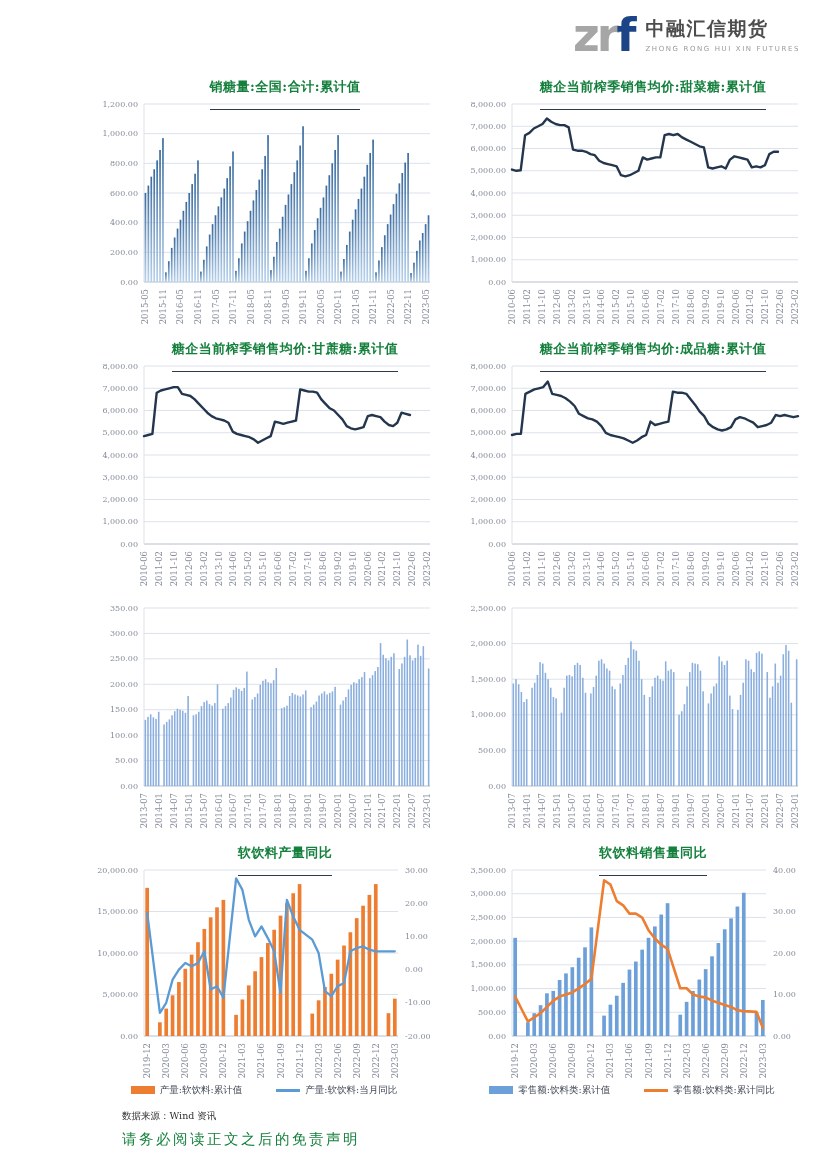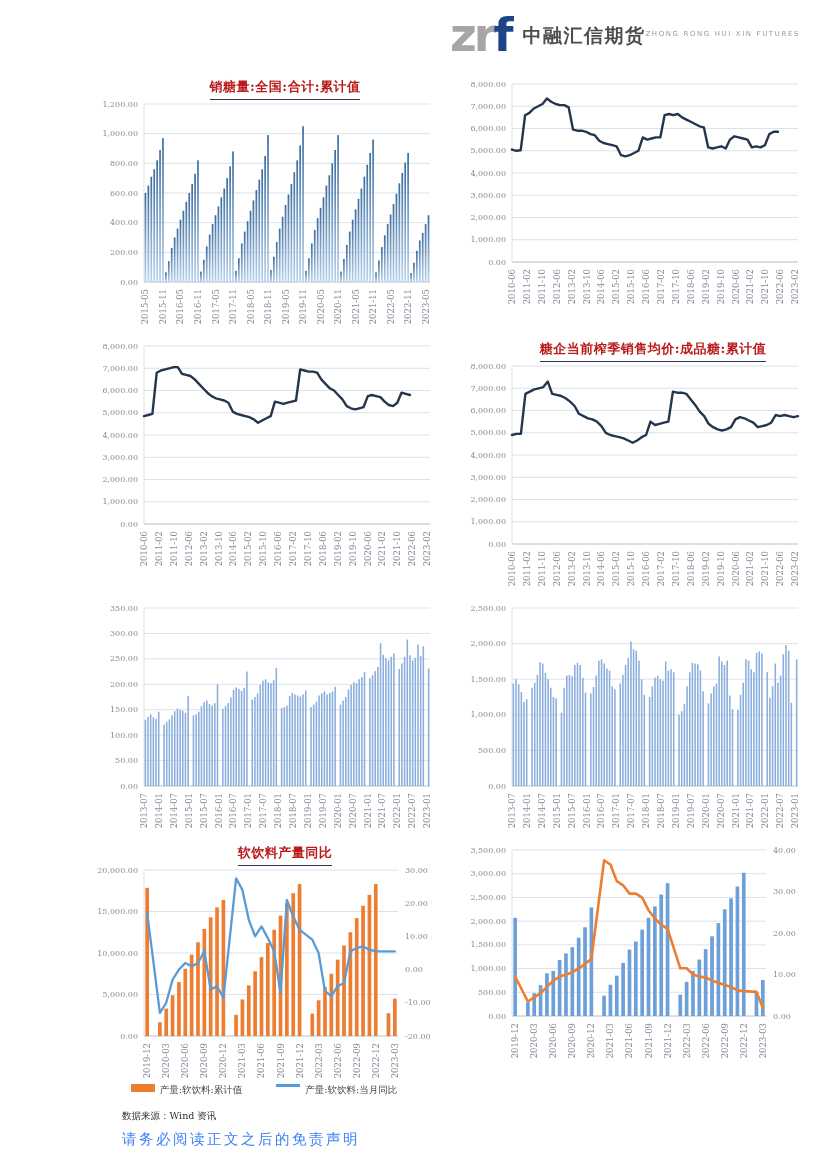--- a/index.html
+++ b/index.html
@@ -4,42 +4,42 @@
 <style>
   html,body{margin:0;padding:0;background:#ffffff;}
   body{width:826px;height:1169px;overflow:hidden;position:relative;
        font-family:"DejaVu Sans",sans-serif;color:#333;}
   
   .header{position:relative;height:76px;}
   .logo{position:absolute;right:26px;top:12px;display:flex;align-items:center;gap:12px;}
   .logo-zrf{font-family:"DejaVu Sans",sans-serif;font-weight:bold;font-size:46px;line-height:46px;letter-spacing:-3px;}
   .logo-zrf .zr{color:#a6a6a6;}
   .logo-zrf .f{color:#1c4587;}
-  .logo-names{display:flex;justify-content:center;}
+  .logo-names{display:flex;flex-direction:column;justify-content:center;}
   .logo-cn{font-size:19px;font-weight:bold;color:#4d4d4d;letter-spacing:1.5px;line-height:22px;}
   .logo-en{font-size:7px;color:#9a9a9a;letter-spacing:1.6px;margin-top:6px;}
   
   .charts{padding-left:86px;padding-right:16px;display:grid;
           grid-template-columns:1fr 1fr;column-gap:12px;row-gap:4px;}
   .chart{width:356px;}
   .ctitle{text-align:center;height:20px;line-height:20px;padding-left:42px;}
-  .ctitle-text{font-family:"DejaVu Serif",serif;font-weight:bold;font-size:13px;color:#b91c1c;
-               border-bottom:1.5px solid #2b3a4d;padding-bottom:5px;letter-spacing:0.5px;}
+  .ctitle-text{font-family:"DejaVu Serif",serif;font-weight:bold;font-size:13px;color:#15803d;
+               border-bottom:1.5px solid #2b3a4d;padding-bottom:15px;letter-spacing:0.5px;}
   svg{display:block;}
   svg text.tick{font-size:8px;fill:#858c9a;font-family:"DejaVu Serif",serif;}
   svg text.xtick{font-size:8.5px;fill:#858c9a;font-family:"DejaVu Serif",serif;}
   .legend{display:flex;justify-content:center;gap:34px;font-size:9.5px;color:#3d4654;
           margin-top:-8px;height:20px;align-items:center;font-family:"DejaVu Serif",serif;}
-  .lg-item{display:inline-flex;align-items:flex-start;}
+  .lg-item{display:inline-flex;align-items:center;}
   .sw-bar{width:24px;height:8px;display:inline-block;margin-right:5px;}
   .sw-line{width:24px;height:3px;display:inline-block;margin-right:5px;}
   
   .footer{margin:10px 0 8px 122px;}
   .src{font-size:9.5px;color:#2f2f2f;font-family:"DejaVu Serif",serif;}
-  .disclaimer{font-size:14.5px;color:#3b82f6;margin-top:7px;letter-spacing:2.5px;}
+  .disclaimer{font-size:14.5px;color:#15803d;margin-top:7px;letter-spacing:2.5px;}
 </style>
 </head>
 <body>
 
 <div class="header">
   <div class="logo">
     <div class="logo-zrf"><span class="zr">zr</span><span class="f">f</span></div>
     <div class="logo-names">
       <span class="logo-cn">中融汇信期货</span>
       <span class="logo-en">ZHONG RONG HUI XIN FUTURES</span>
@@ -191,20 +191,21 @@
           <text x="255.07142857142858" y="193" class="xtick" text-anchor="end" transform="rotate(-90 255.07142857142858 193)">2020-11</text>
           <text x="272.5816326530612" y="193" class="xtick" text-anchor="end" transform="rotate(-90 272.5816326530612 193)">2021-05</text>
           <text x="290.09183673469386" y="193" class="xtick" text-anchor="end" transform="rotate(-90 290.09183673469386 193)">2021-11</text>
           <text x="307.6020408163265" y="193" class="xtick" text-anchor="end" transform="rotate(-90 307.6020408163265 193)">2022-05</text>
           <text x="325.11224489795916" y="193" class="xtick" text-anchor="end" transform="rotate(-90 325.11224489795916 193)">2022-11</text>
           <text x="342.62244897959187" y="193" class="xtick" text-anchor="end" transform="rotate(-90 342.62244897959187 193)">2023-05</text>
         </g>
       </svg>
   </section>
   <section class="chart">
+    <div class="ctitle"><span class="ctitle-text">糖企当前榨季销售均价:甜菜糖:累计值</span></div>
     <svg width="356" height="238">
         <g>
           <line x1="58" y1="163.75" x2="344" y2="163.75" stroke="#dce1ea" stroke-width="1"></line>
           <line x1="58" y1="141.5" x2="344" y2="141.5" stroke="#dce1ea" stroke-width="1"></line>
           <line x1="58" y1="119.25" x2="344" y2="119.25" stroke="#dce1ea" stroke-width="1"></line>
           <line x1="58" y1="97" x2="344" y2="97" stroke="#dce1ea" stroke-width="1"></line>
           <line x1="58" y1="74.75" x2="344" y2="74.75" stroke="#dce1ea" stroke-width="1"></line>
           <line x1="58" y1="52.5" x2="344" y2="52.5" stroke="#dce1ea" stroke-width="1"></line>
           <line x1="58" y1="30.25" x2="344" y2="30.25" stroke="#dce1ea" stroke-width="1"></line>
           <line x1="58" y1="8" x2="344" y2="8" stroke="#dce1ea" stroke-width="1"></line>
@@ -241,20 +242,21 @@
           <text x="269.6294736842105" y="193" class="xtick" text-anchor="end" transform="rotate(-90 269.6294736842105 193)">2019-10</text>
           <text x="284.5315789473684" y="193" class="xtick" text-anchor="end" transform="rotate(-90 284.5315789473684 193)">2020-06</text>
           <text x="299.4336842105263" y="193" class="xtick" text-anchor="end" transform="rotate(-90 299.4336842105263 193)">2021-02</text>
           <text x="314.3357894736842" y="193" class="xtick" text-anchor="end" transform="rotate(-90 314.3357894736842 193)">2021-10</text>
           <text x="329.23789473684207" y="193" class="xtick" text-anchor="end" transform="rotate(-90 329.23789473684207 193)">2022-06</text>
           <text x="344.14" y="193" class="xtick" text-anchor="end" transform="rotate(-90 344.14 193)">2023-02</text>
         </g>
       </svg>
   </section>
   <section class="chart">
+    <div class="ctitle"><span class="ctitle-text">糖企当前榨季销售均价:甘蔗糖:累计值</span></div>
     <svg width="356" height="238">
         <g>
           <line x1="58" y1="163.75" x2="344" y2="163.75" stroke="#dce1ea" stroke-width="1"></line>
           <line x1="58" y1="141.5" x2="344" y2="141.5" stroke="#dce1ea" stroke-width="1"></line>
           <line x1="58" y1="119.25" x2="344" y2="119.25" stroke="#dce1ea" stroke-width="1"></line>
           <line x1="58" y1="97" x2="344" y2="97" stroke="#dce1ea" stroke-width="1"></line>
           <line x1="58" y1="74.75" x2="344" y2="74.75" stroke="#dce1ea" stroke-width="1"></line>
           <line x1="58" y1="52.5" x2="344" y2="52.5" stroke="#dce1ea" stroke-width="1"></line>
           <line x1="58" y1="30.25" x2="344" y2="30.25" stroke="#dce1ea" stroke-width="1"></line>
           <line x1="58" y1="8" x2="344" y2="8" stroke="#dce1ea" stroke-width="1"></line>
@@ -723,20 +725,21 @@
           <span class="sw-bar" style="background: rgb(237, 125, 49);"></span>
           <span>产量:软饮料:累计值</span>
         </span>
         <span class="lg-item">
           <span class="sw-line" style="background: rgb(91, 155, 213);"></span>
           <span>产量:软饮料:当月同比</span>
         </span>
       </div>
   </section>
   <section class="chart">
+    <div class="ctitle"><span class="ctitle-text">软饮料销售量同比</span></div>
     <svg width="356" height="226">
         <g>
           <line x1="58" y1="150.2857142857143" x2="312" y2="150.2857142857143" stroke="#dce1ea" stroke-width="1"></line>
           <line x1="58" y1="126.57142857142857" x2="312" y2="126.57142857142857" stroke="#dce1ea" stroke-width="1"></line>
           <line x1="58" y1="102.85714285714285" x2="312" y2="102.85714285714285" stroke="#dce1ea" stroke-width="1"></line>
           <line x1="58" y1="79.14285714285715" x2="312" y2="79.14285714285715" stroke="#dce1ea" stroke-width="1"></line>
           <line x1="58" y1="55.42857142857142" x2="312" y2="55.42857142857142" stroke="#dce1ea" stroke-width="1"></line>
           <line x1="58" y1="31.714285714285722" x2="312" y2="31.714285714285722" stroke="#dce1ea" stroke-width="1"></line>
           <line x1="58" y1="8" x2="312" y2="8" stroke="#dce1ea" stroke-width="1"></line>
         </g>
@@ -808,19 +811,29 @@
           <text x="178.47500000000002" y="181" class="xtick" text-anchor="end" transform="rotate(-90 178.47500000000002 181)">2021-06</text>
           <text x="197.525" y="181" class="xtick" text-anchor="end" transform="rotate(-90 197.525 181)">2021-09</text>
           <text x="216.57500000000002" y="181" class="xtick" text-anchor="end" transform="rotate(-90 216.57500000000002 181)">2021-12</text>
           <text x="235.625" y="181" class="xtick" text-anchor="end" transform="rotate(-90 235.625 181)">2022-03</text>
           <text x="254.67499999999998" y="181" class="xtick" text-anchor="end" transform="rotate(-90 254.67499999999998 181)">2022-06</text>
           <text x="273.725" y="181" class="xtick" text-anchor="end" transform="rotate(-90 273.725 181)">2022-09</text>
           <text x="292.775" y="181" class="xtick" text-anchor="end" transform="rotate(-90 292.775 181)">2022-12</text>
           <text x="311.82500000000005" y="181" class="xtick" text-anchor="end" transform="rotate(-90 311.82500000000005 181)">2023-03</text>
         </g>
       </svg>
+    <div class="legend">
+        <span class="lg-item">
+          <span class="sw-bar" style="background: rgb(109, 160, 216);"></span>
+          <span>零售额:饮料类:累计值</span>
+        </span>
+        <span class="lg-item">
+          <span class="sw-line" style="background: rgb(237, 125, 49);"></span>
+          <span>零售额:饮料类:累计同比</span>
+        </span>
+      </div>
   </section>
 </div>
 
 <div class="footer">
   <div class="src">数据来源：Wind 资讯</div>
   <div class="disclaimer">请务必阅读正文之后的免责声明</div>
 </div>
 
 </body></html>

